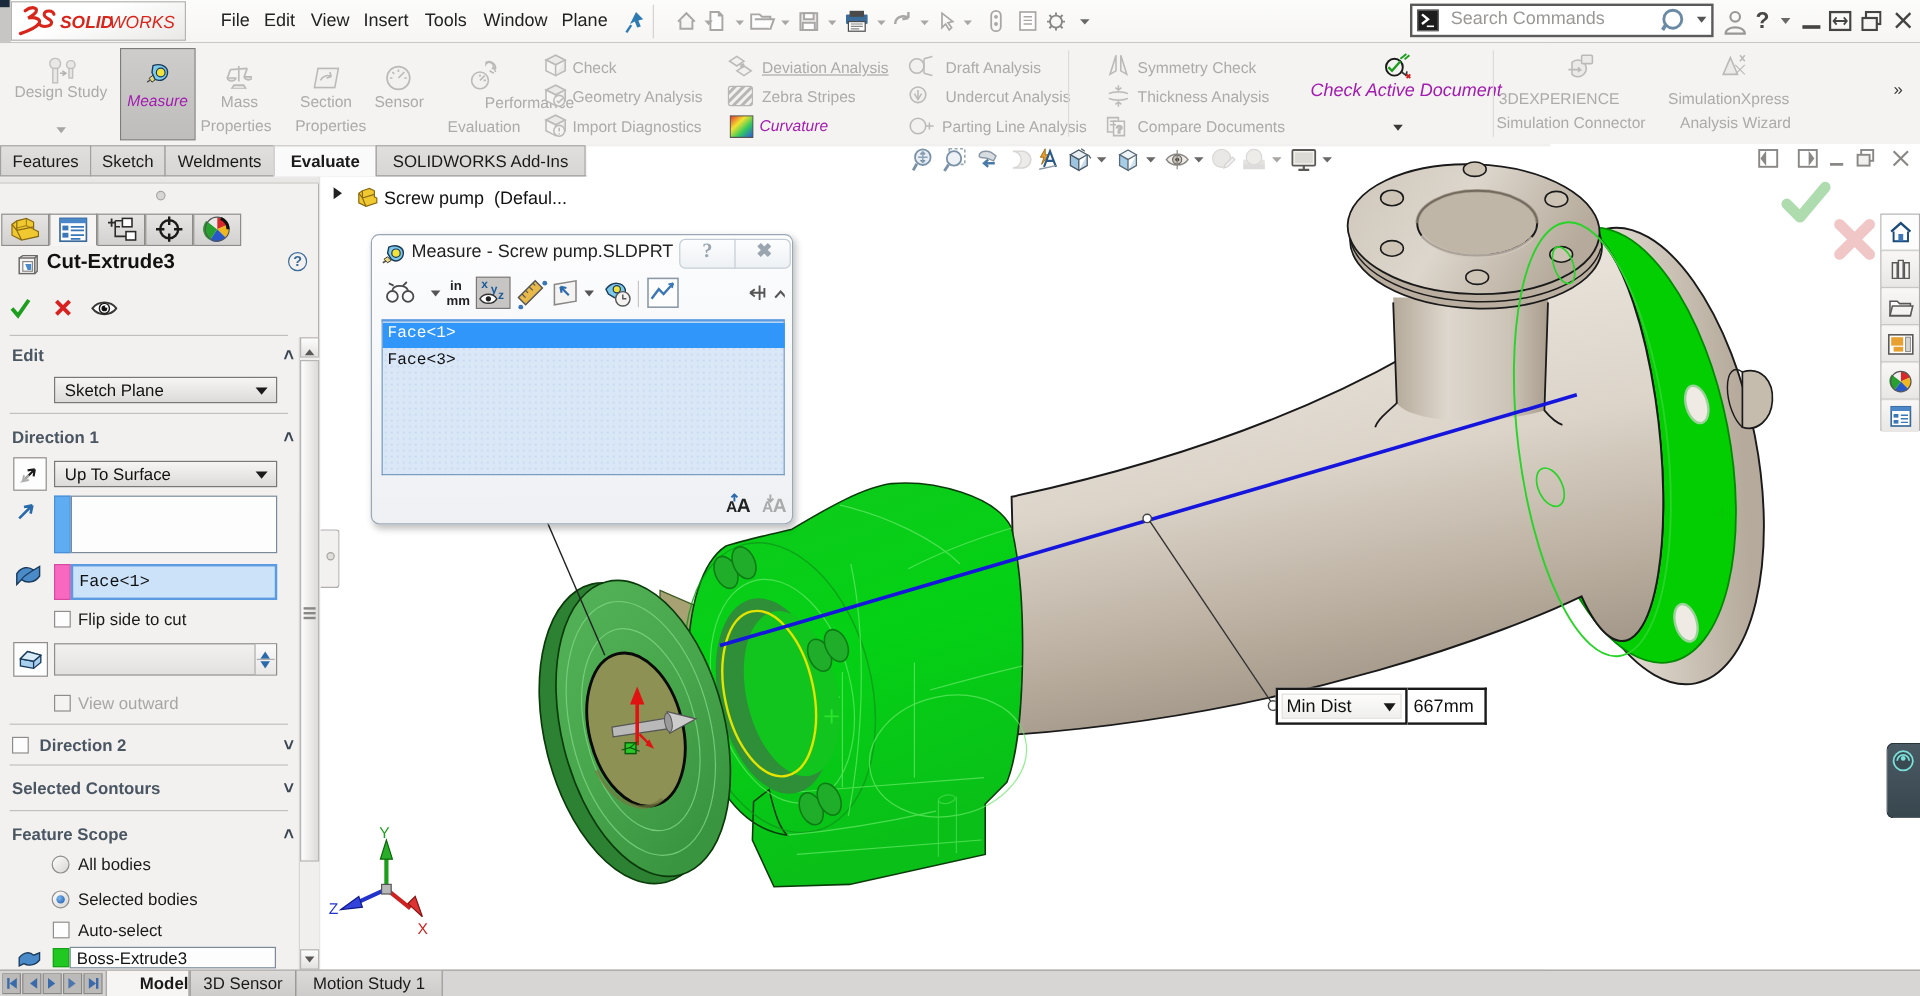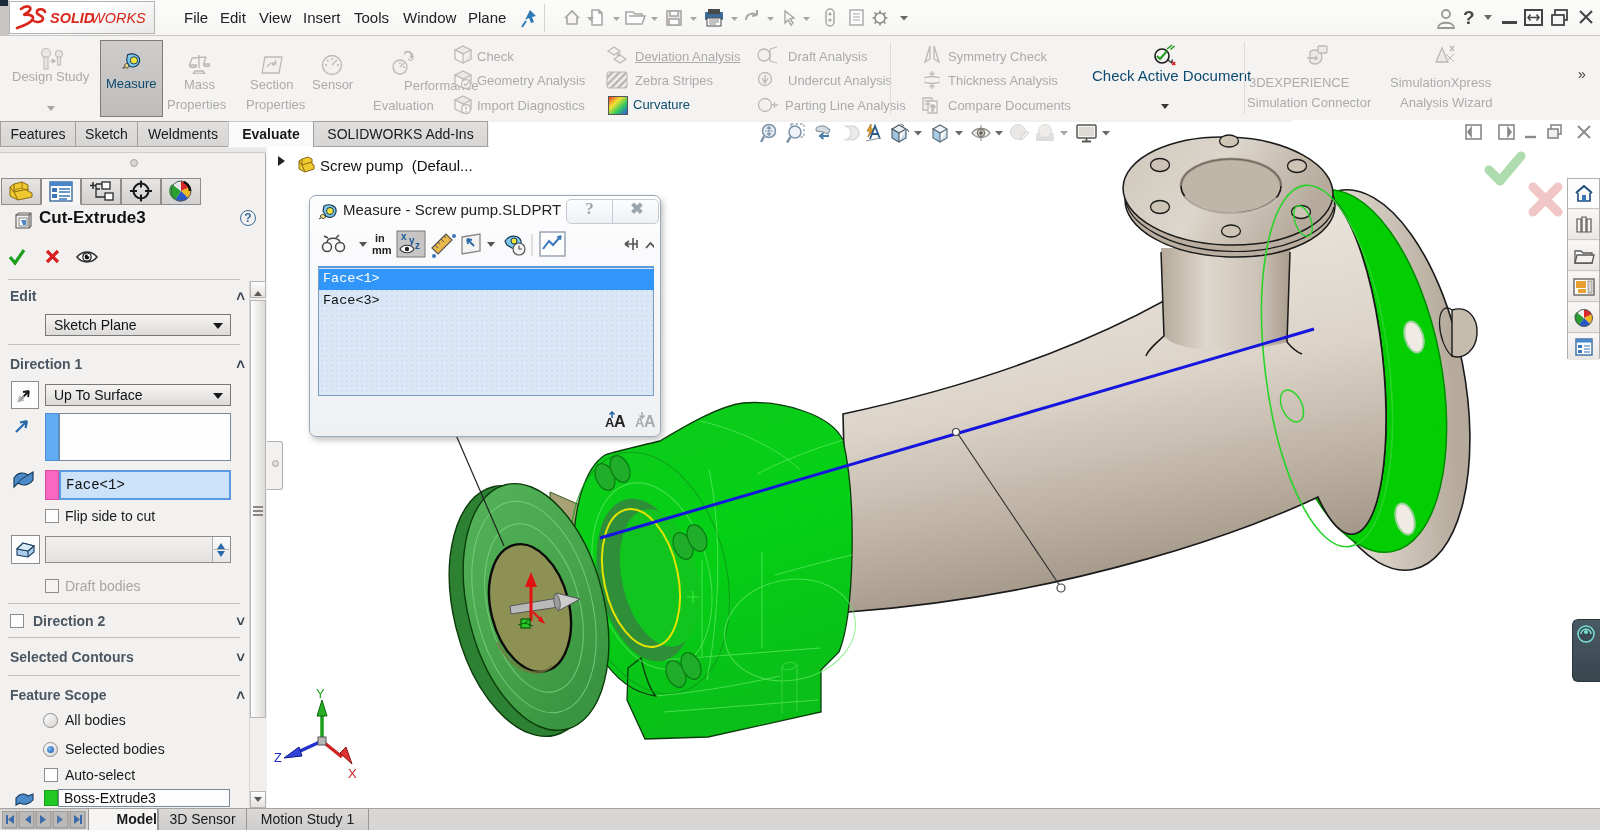--- a/index.html
+++ b/index.html
@@ -10,21 +10,21 @@
 
 #titlebar { position:absolute; left:0; top:0; width:1600px; height:36px; background:linear-gradient(#fcfcfb,#f6f5f4); border-bottom:1px solid #c9c7c5; }
 #logo { position:absolute; left:9px; top:1px; width:146px; height:33px; background:linear-gradient(160deg,#ffffff 40%,#e9e8e7); border:1px solid #b5b3b1; display:flex; align-items:center; }
 .menu { position:absolute; top:0; height:35px; line-height:35px; font-size:15px; color:#222; }
 #doctitle { position:absolute; left:945px; top:0; width:300px; white-space:nowrap; height:35px; line-height:35px; font-size:15px; color:#222; }
 #searchbox { position:absolute; left:1175px; top:3px; width:253px; height:28px; background:#fff; border:2px solid #5a5a5a; }
 
 
 #ribbon { position:absolute; left:0; top:36px; width:1600px; height:84px; background:#f4f3f2; }
 .rlabel { position:absolute; font-size:13px; color:#adaba9; white-space:nowrap; }
-.rdark { color:#0c4a6e; }
+.rdark { color:#a21caf;font-style:italic; }
 .rsep { position:absolute; top:6px; width:1px; height:72px; background:#dddbd9; }
 
 
 #tabbar { position:absolute; left:0; top:120px; width:1600px; height:28px; z-index:3; }
 #tabstrip { position:absolute; left:0; top:0; width:489px; height:27px; background:#f4f3f2; border-bottom:1px solid #c9c7c5; }
 .ctab { position:absolute; top:1px; height:26px; line-height:25px; text-align:center; font-size:14px; color:#1a1a1a; background:linear-gradient(#e0dfde,#d7d6d5); border:1px solid #a2a09e; }
 .ctab.active { background:#fbfafa; border:1px solid #c9c7c5; border-bottom:1px solid #fbfafa; font-weight:bold; }
 
 
 #leftpanel { position:absolute; left:0; top:148px; width:266px; height:660px; background:#f2f1ef; border-right:1px solid #b1afad; }
@@ -115,20 +115,33 @@
       <circle cx="6" cy="7" r="1.6" fill="#a9a7a5"></circle>
         <circle cx="6" cy="13" r="1.6" fill="#a9a7a5"></circle>
       <rect x="26" y="3" width="13" height="15" fill="#fdfdfd" stroke="#a9a7a5" stroke-width="1.4"></rect>
       <path d="M29 7 h7 M29 10 h7 M29 13 h7" stroke="#a9a7a5" stroke-width="1.2"></path>
       <g fill="none" stroke="#8a8886" stroke-width="1.6">
           <circle cx="56" cy="11" r="5"></circle>
           <path d="M56 3.5 L56 6 M56 16 L56 18.5 M48.5 11 L51 11 M61 11 L63.5 11 M50.5 5.5 L52.5 7.5 M59.5 14.5 L61.5 16.5 M50.5 16.5 L52.5 14.5 M59.5 7.5 L61.5 5.5"></path>
         </g>
       <path d="M76 9 l4 4.5 4 -4.5 z" fill="#6a6866"></path>
     </svg>
+    <div id="searchbox">
+      <div style="position:absolute;left:4px;top:3px;width:18px;height:18px;background:#1c1c1c;border:1px solid #666;"></div>
+      <svg class="abs" style="left:7px;top:6px;" width="12" height="12" viewBox="0 0 12 12">
+          <path d="M1 1 L6 5 L1 9" stroke="#fff" stroke-width="2" fill="none"></path>
+          <path d="M5 11 h6" stroke="#fff" stroke-width="1.6"></path>
+        </svg>
+      <div style="position:absolute;left:32px;top:2px;font-size:15px;color:#9a9896;">Search Commands</div>
+      <svg class="abs" style="left:206px;top:1px;" width="24" height="23" viewBox="0 0 24 23">
+          <circle cx="11" cy="10" r="7.5" fill="none" stroke="#6b8aa5" stroke-width="2.4"></circle>
+          <path d="M5.5 14 L2.5 19" stroke="#6b8aa5" stroke-width="3"></path>
+        </svg>
+      <div style="position:absolute;right:4px;top:9px;border:4.5px solid transparent;border-top:5.5px solid #555;"></div>
+    </div>
     <svg class="abs" style="left:1435px;top:8px;" width="24" height="22" viewBox="0 0 24 22">
         <circle cx="11" cy="6" r="4" fill="none" stroke="#9a9896" stroke-width="1.8"></circle>
         <path d="M3 20 C3 13 19 13 19 20 Z" fill="none" stroke="#9a9896" stroke-width="1.8"></path>
       </svg>
     <div style="position:absolute;left:1463px;top:0;height:35px;line-height:35px;font-size:19px;font-weight:bold;color:#4a4846;">?</div>
     <div style="position:absolute;left:1484px;top:15px;border:4.5px solid transparent;border-top:5.5px solid #6a6866;"></div>
     <div style="position:absolute;left:1502px;top:21px;width:15px;height:3px;background:#444;"></div>
     <svg class="abs" style="left:1524px;top:9px;" width="19" height="17" viewBox="0 0 19 17">
         <rect x="1" y="1" width="17" height="15" fill="none" stroke="#444" stroke-width="2"></rect>
         <path d="M4 8.5 h11 M6.5 5.5 L4 8.5 L6.5 11.5 M12.5 5.5 L15 8.5 L12.5 11.5" stroke="#444" stroke-width="1.5" fill="none"></path>
@@ -686,21 +699,21 @@
         <path d="M2 8 L8 2 L19 5 L19 11 L13 16 L2 14 Z" fill="#a8d0ee" stroke="#1a3a5a" stroke-width="1.1"></path>
         <path d="M2 8 L13 10 L19 5 M13 10 L13 16" fill="none" stroke="#1a3a5a" stroke-width="1.1"></path>
         <path d="M2 8 L8 2 L19 5 L13 10 Z" fill="#d8ecf8" stroke="#1a3a5a" stroke-width="1.1"></path>
       </svg>
     <div style="position:absolute;left:45px;top:388px;width:186px;height:27px;background:linear-gradient(#f2f1f0,#e2e1e0);border:1px solid #8f8d8b;"></div>
     <div style="position:absolute;left:212px;top:389px;width:18px;height:25px;background:linear-gradient(#fbfafa,#e8e7e6);border-left:1px solid #b0aeac;"></div>
     <div style="position:absolute;left:217px;top:391px;border:4.5px solid transparent;border-bottom:6px solid #2a6aaa;"></div>
     <div style="position:absolute;left:217px;top:403px;border:4.5px solid transparent;border-top:6px solid #2a6aaa;"></div>
     <div style="position:absolute;left:214px;top:401px;width:15px;height:1px;background:#b0aeac;"></div>
     <div class="cbx" style="left:45px;top:431px;background:#f4f3f2;"></div>
-    <div class="clabel" style="left:65px;top:430px;color:#a8a6a4;">Draft bodies</div>
+    <div class="clabel" style="left:65px;top:430px;color:#a8a6a4;">View outward</div>
     <div class="gsep" style="top:455px;"></div>
     <div class="cbx" style="left:10px;top:466px;"></div>
     <div class="ghead" style="left:33px;top:465px;">Direction 2</div>
       <div class="chev" style="top:465px;">˅</div>
     <div class="gsep" style="top:489px;"></div>
     <div class="ghead" style="top:501px;">Selected Contours</div>
       <div class="chev" style="top:501px;">˅</div>
     <div class="gsep" style="top:527px;"></div>
     <div class="ghead" style="top:539px;">Feature Scope</div>
       <div class="chev" style="top:539px;">˄</div>
@@ -793,20 +806,28 @@
       <text x="0" y="16" font-size="13" font-weight="bold" fill="#222">A</text>
         <text x="9" y="16" font-size="16" font-weight="bold" fill="#222">A</text>
       <path d="M7 7 L7 1 M4.5 3.5 L7 1 L9.5 3.5" stroke="#2a6aaa" stroke-width="1.6" fill="none"></path>
       <g opacity="0.45">
           <text x="30" y="16" font-size="13" font-weight="bold" fill="#555">A</text>
           <text x="39" y="16" font-size="16" font-weight="bold" fill="#555">A</text>
           <path d="M37 1 L37 7 M34.5 4.5 L37 7 L39.5 4.5" stroke="#555" stroke-width="1.6" fill="none"></path>
         </g>
     </svg>
   </div>
+  <div id="mindist">
+    <div style="width:110px;height:31px;background:#fff;border:2px solid #1a1a1a;position:relative;">
+      <div style="position:absolute;left:3px;top:3px;right:3px;bottom:3px;background:linear-gradient(#fcfcfb,#f0efee);border:1px solid #e0deda;"></div>
+      <div style="position:absolute;left:7px;top:5px;font-size:15px;color:#111;">Min Dist</div>
+      <div style="position:absolute;right:8px;top:11px;border:5.5px solid transparent;border-top:7px solid #1a1a1a;"></div>
+    </div>
+    <div style="width:66px;height:31px;background:#fff;border:2px solid #1a1a1a;border-left:none;font-size:15px;color:#111;line-height:28px;padding-left:5px;">667mm</div>
+  </div>
 
   <div id="taskpane" style="position:absolute;left:1567px;top:178px;width:33px;height:181px;background:#f1f0ef;border:1px solid #b1afad;">
     <div style="position:absolute;left:0;top:0;width:31px;height:30px;background:#fdfdfd;border-bottom:1px solid #c9c7c5;"></div>
     <svg class="abs" style="left:6px;top:5px;" width="20" height="20" viewBox="0 0 20 20">
         <path d="M2 9 L10 2 L18 9" fill="none" stroke="#1a4a7a" stroke-width="2"></path>
         <path d="M4 9 L4 17 L16 17 L16 9" fill="#fdfdfd" stroke="#1a4a7a" stroke-width="1.6"></path>
         <rect x="8" y="11" width="4" height="6" fill="#3a76b8"></rect>
       </svg>
     <div style="position:absolute;left:0;top:31px;width:31px;height:30px;background:linear-gradient(#f8f7f6,#e8e7e6);border-bottom:1px solid #c9c7c5;"></div>
     <svg class="abs" style="left:6px;top:36px;" width="20" height="20" viewBox="0 0 20 20">

